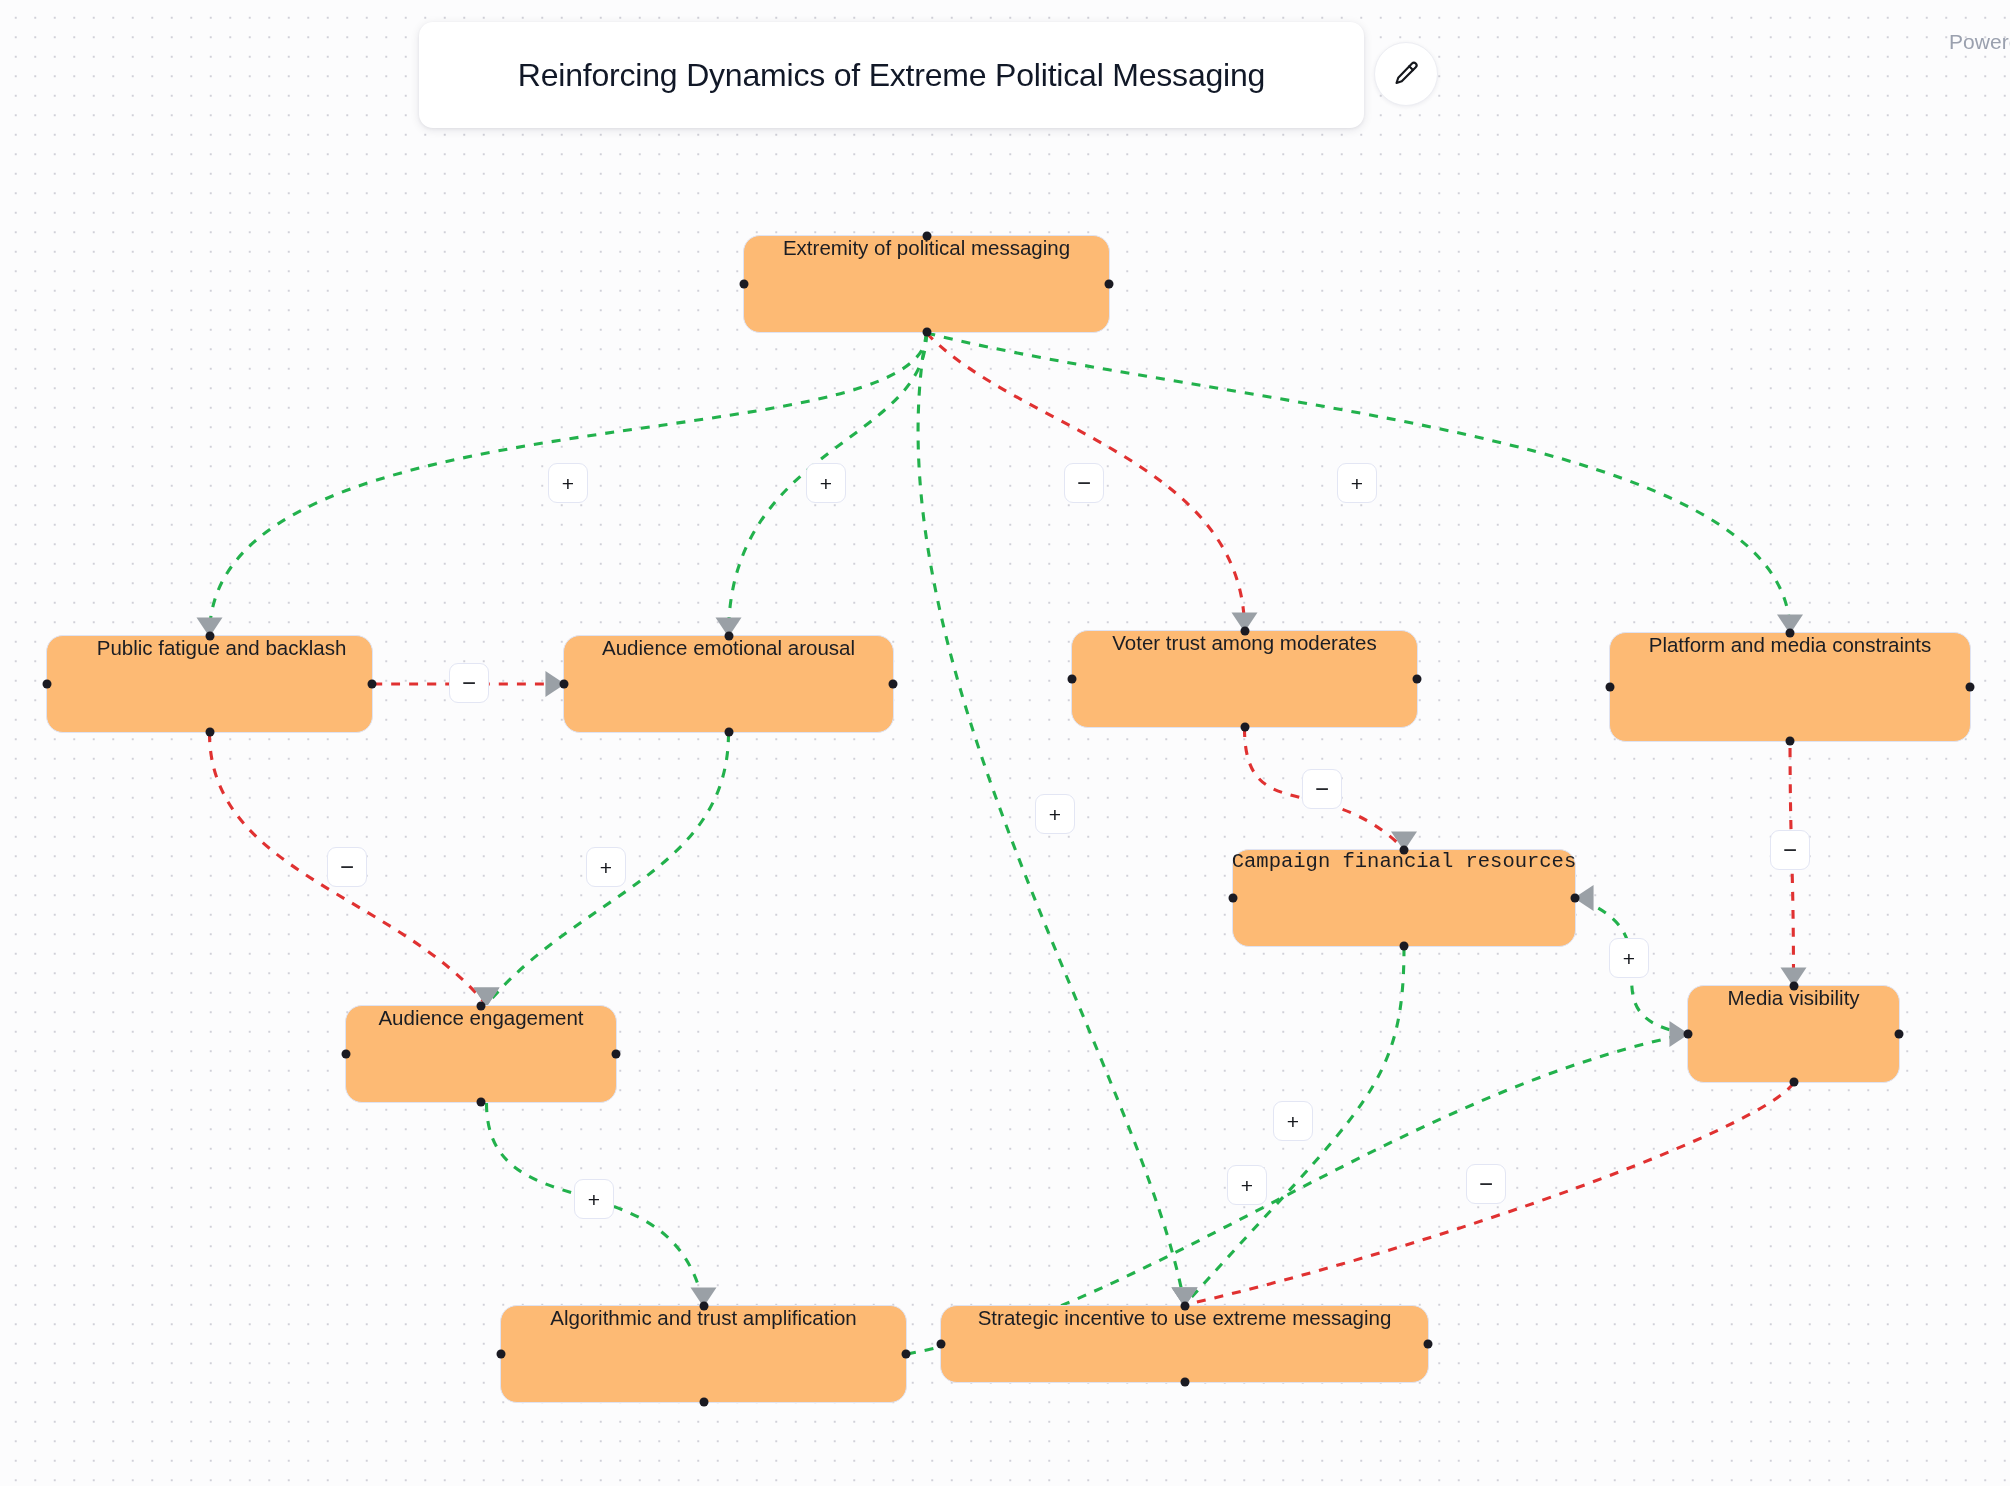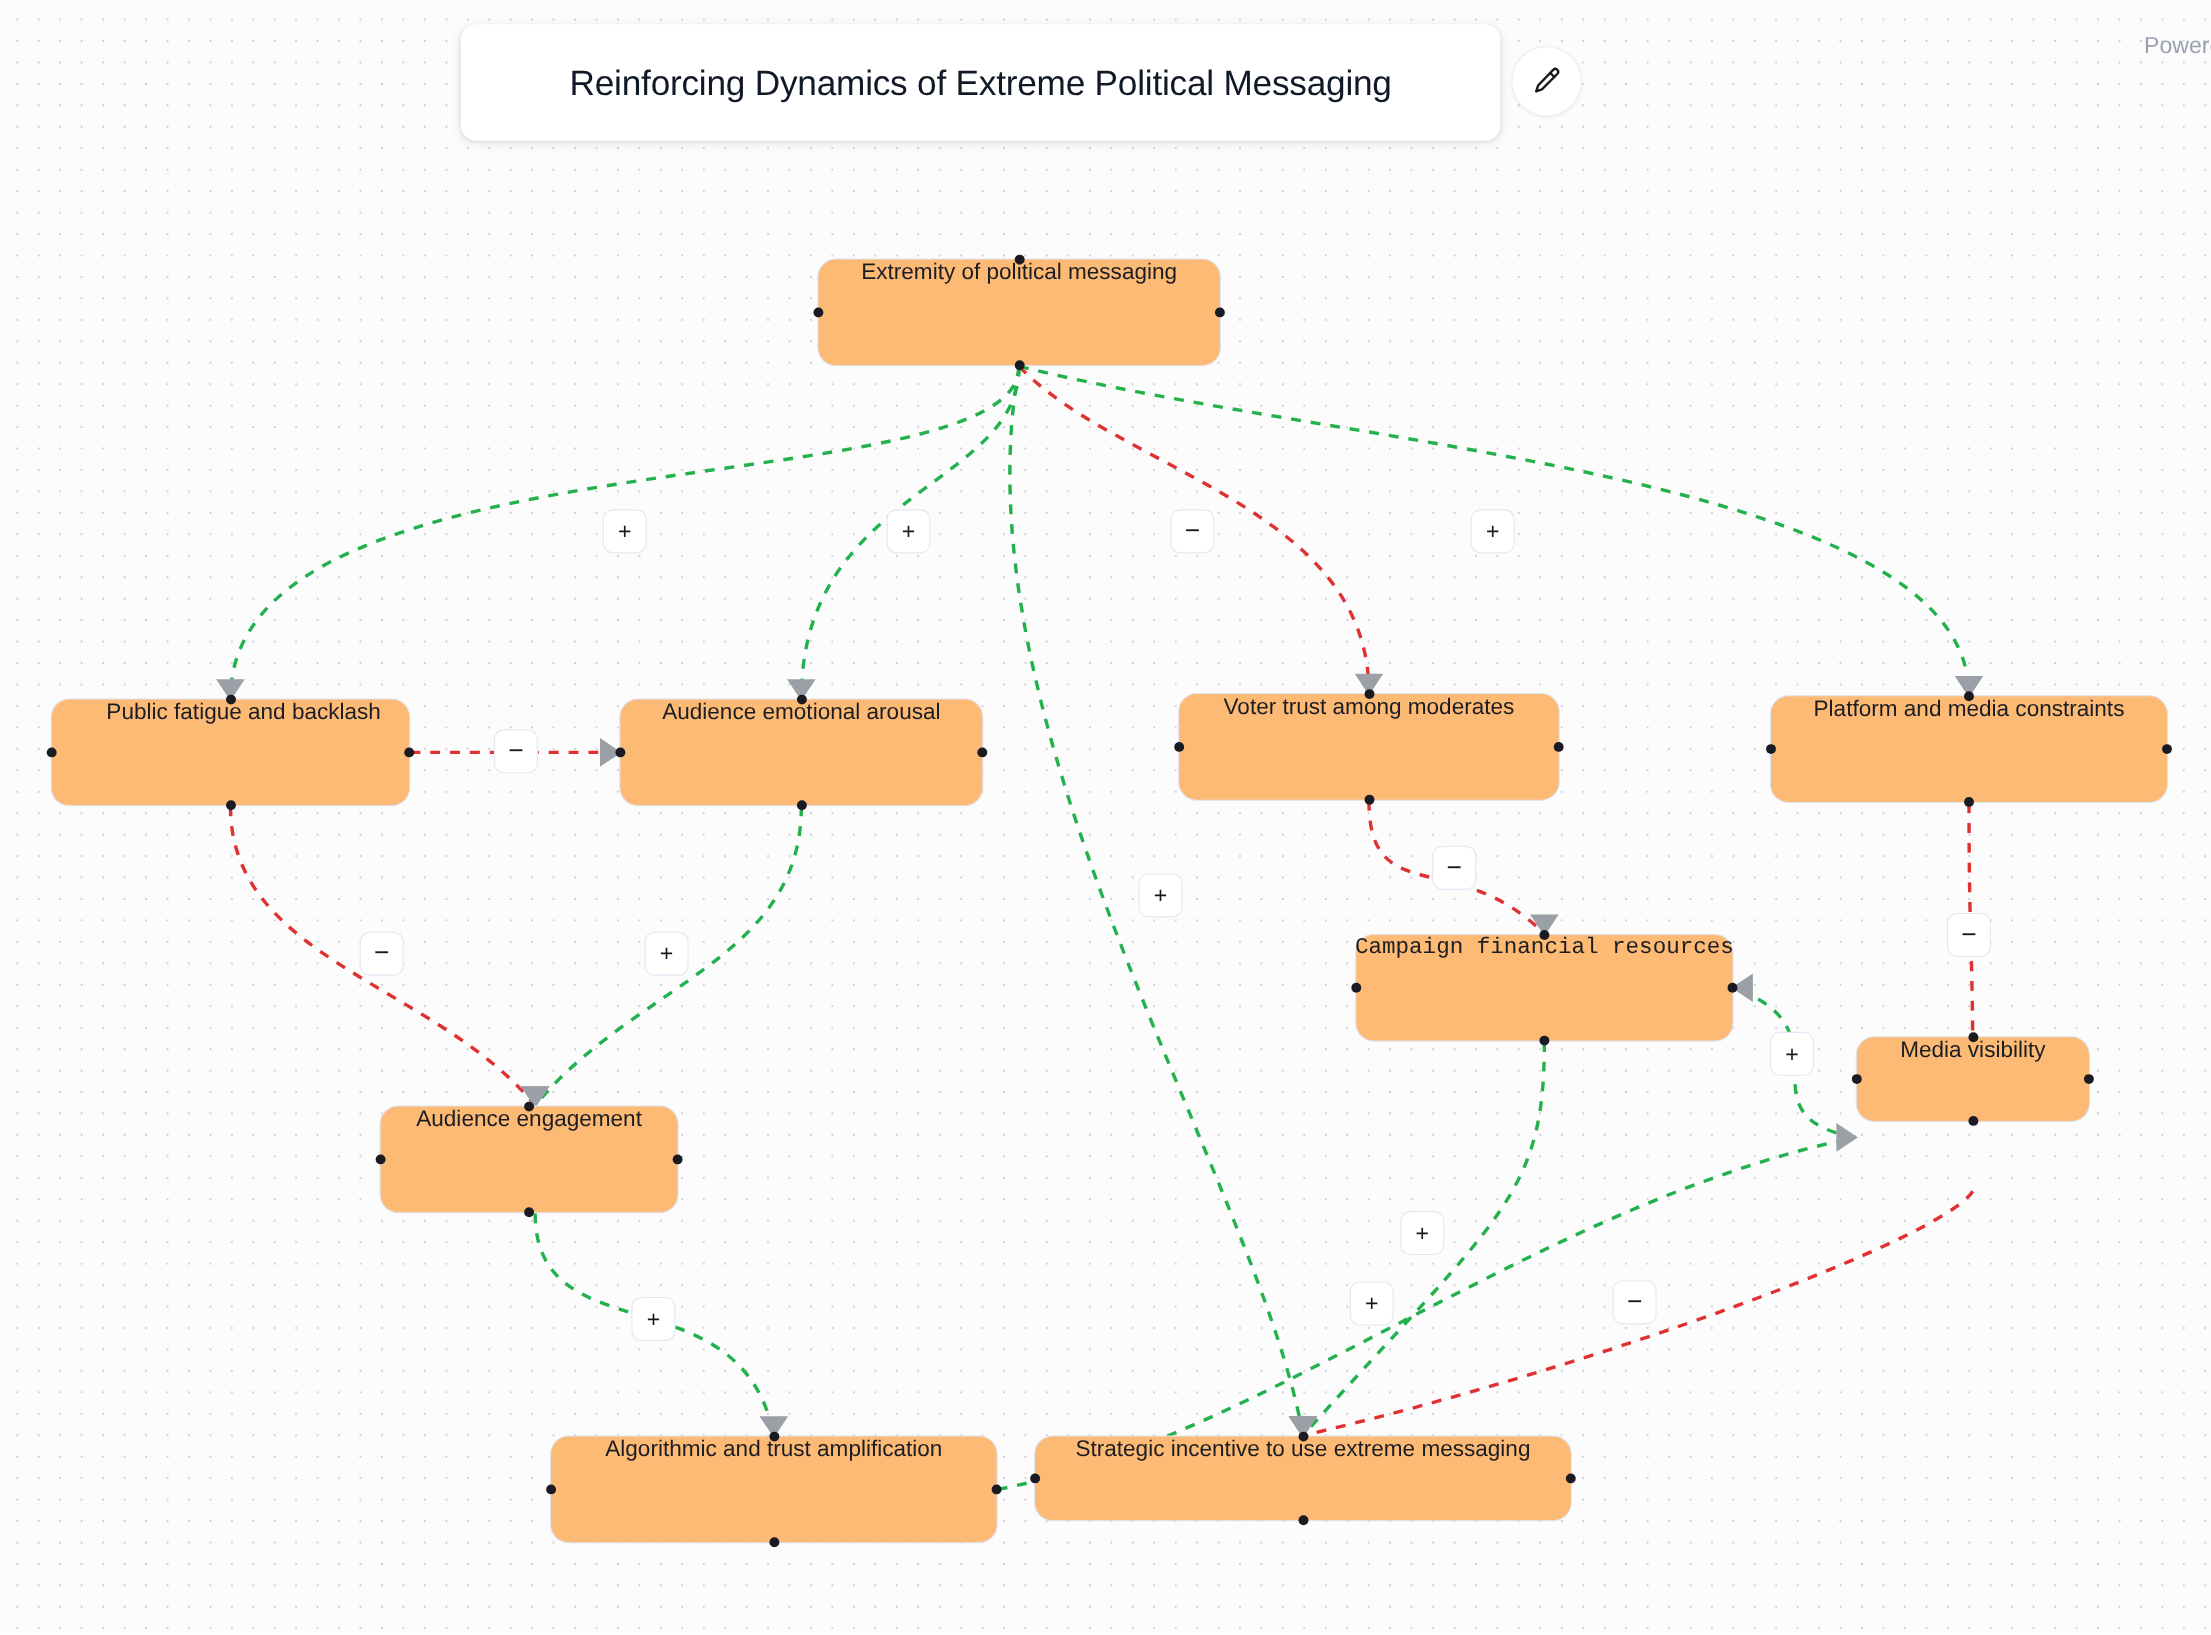--- a/index.html
+++ b/index.html
@@ -174,42 +174,42 @@
       <span class="h l"></span>
       <span class="h r"></span>
     </div>
     <div class="node" style="left: 1071px; top: 630px; width: 347px; height: 98px;">
       <span class="label">Voter trust among moderates</span>
       <span class="h t"></span>
       <span class="h b"></span>
       <span class="h l"></span>
       <span class="h r"></span>
     </div>
-    <div class="node" style="left: 1609px; top: 632px; width: 362px; height: 98px;">
+    <div class="node" style="left: 1609px; top: 632px; width: 362px; height: 110px;">
       <span class="label">Platform and media constraints</span>
       <span class="h t"></span>
       <span class="h b"></span>
       <span class="h l"></span>
       <span class="h r"></span>
     </div>
     <div class="node" style="left: 345px; top: 1005px; width: 272px; height: 98px;">
       <span class="label">Audience engagement</span>
       <span class="h t"></span>
       <span class="h b"></span>
       <span class="h l"></span>
       <span class="h r"></span>
     </div>
     <div class="node" style="left: 1232px; top: 849px; width: 344px; height: 98px; font-family: Liberation Mono, monospace;">
       <span class="label">Campaign financial resources</span>
       <span class="h t"></span>
       <span class="h b"></span>
       <span class="h l"></span>
       <span class="h r"></span>
     </div>
-    <div class="node" style="left: 1687px; top: 942px; width: 213px; height: 78px;">
+    <div class="node" style="left: 1687px; top: 985px; width: 213px; height: 98px;">
       <span class="label">Media visibility</span>
       <span class="h t"></span>
       <span class="h b"></span>
       <span class="h l"></span>
       <span class="h r"></span>
     </div>
     <div class="node" style="left: 500px; top: 1305px; width: 407px; height: 98px;">
       <span class="label">Algorithmic and trust amplification</span>
       <span class="h t"></span>
       <span class="h b"></span>

